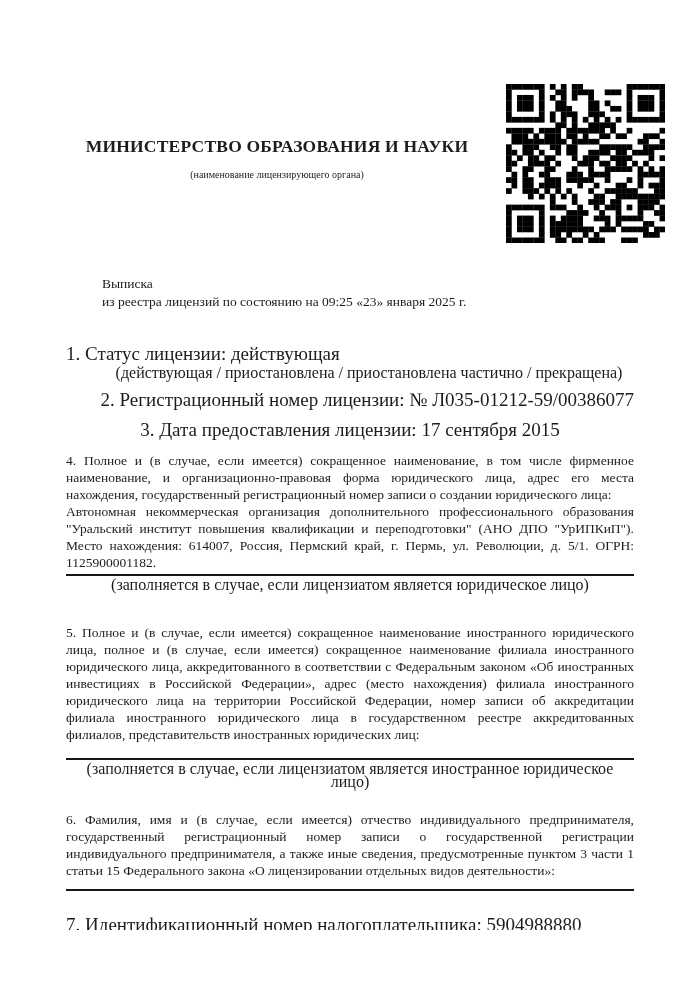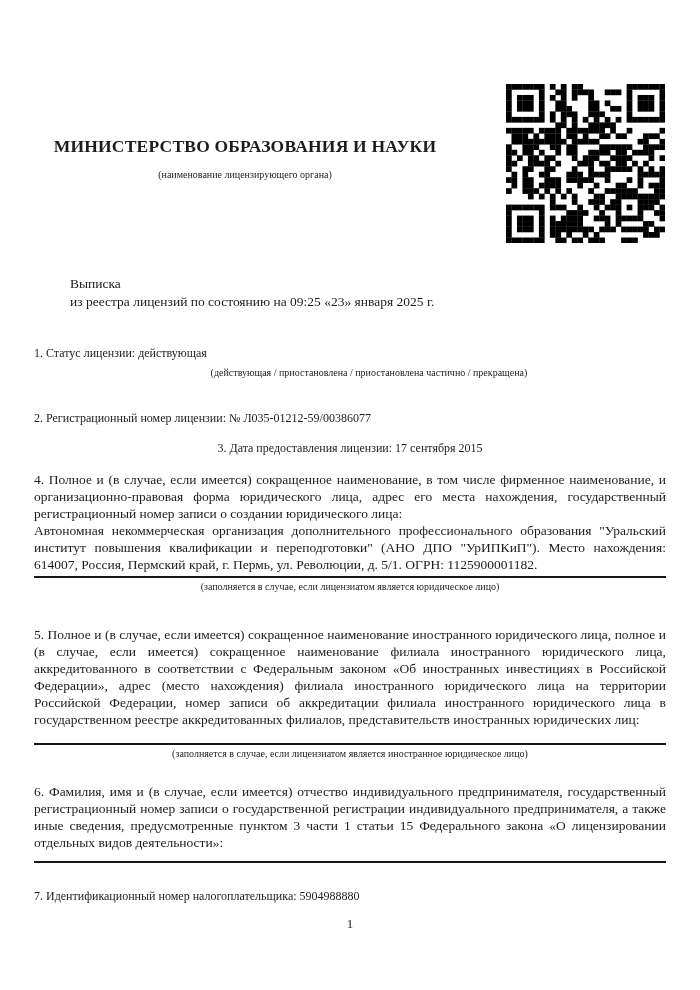--- a/index.html
+++ b/index.html
@@ -1,21 +1,21 @@
 <!DOCTYPE html>
 <html lang="ru"><head>
 <meta charset="utf-8">
 <style>
   html, body { margin: 0; padding: 0; background: #ffffff; }
   .page {
     position: relative;
     width: 700px;
     height: 930px;
     box-sizing: border-box;
-    padding: 0 34px;
+    padding: 0 66px;
     background: #ffffff;
     font-family: "Liberation Serif", "DejaVu Serif", serif;
     color: #1c1c1c;
     overflow: hidden;
   }
   .qr {
     position: absolute;
     top: 84px;
     right: 35px;
     width: 159px;
@@ -38,37 +38,37 @@
     line-height: 13px;
     margin-top: 8px;
   }
   .doc-title {
     margin-top: 94px;
     font-size: 13.5px;
     line-height: 17.5px;
     padding-left: 36px;
   }
   .line {
-    font-size: 12px;
+    font-size: 19px;
     line-height: 17px;
   }
   .para {
     font-size: 13.5px;
     line-height: 17px;
     text-align: justify;
   }
   .caption {
-    font-size: 10px;
+    font-size: 16px;
     line-height: 13px;
     text-align: center;
     margin-top: 2px;
   }
   .items { margin-top: 35px; }
   .shift1 { padding-left: 38px; margin-top: 4px; }
-  .m2 { margin-top: 31px; }
+  .m2 { margin-top: 12px; text-align: right; }
   .m3 { margin-top: 13px; text-align: center; }
   .m4 { margin-top: 14px; }
   .m5 { margin-top: 33px; }
   .m6 { margin-top: 23px; }
   .m7 { margin-top: 25px; }
   .rule {
     border-top: 2px solid #171717;
     height: 0;
   }
   .r4 { margin-top: 3px; }

